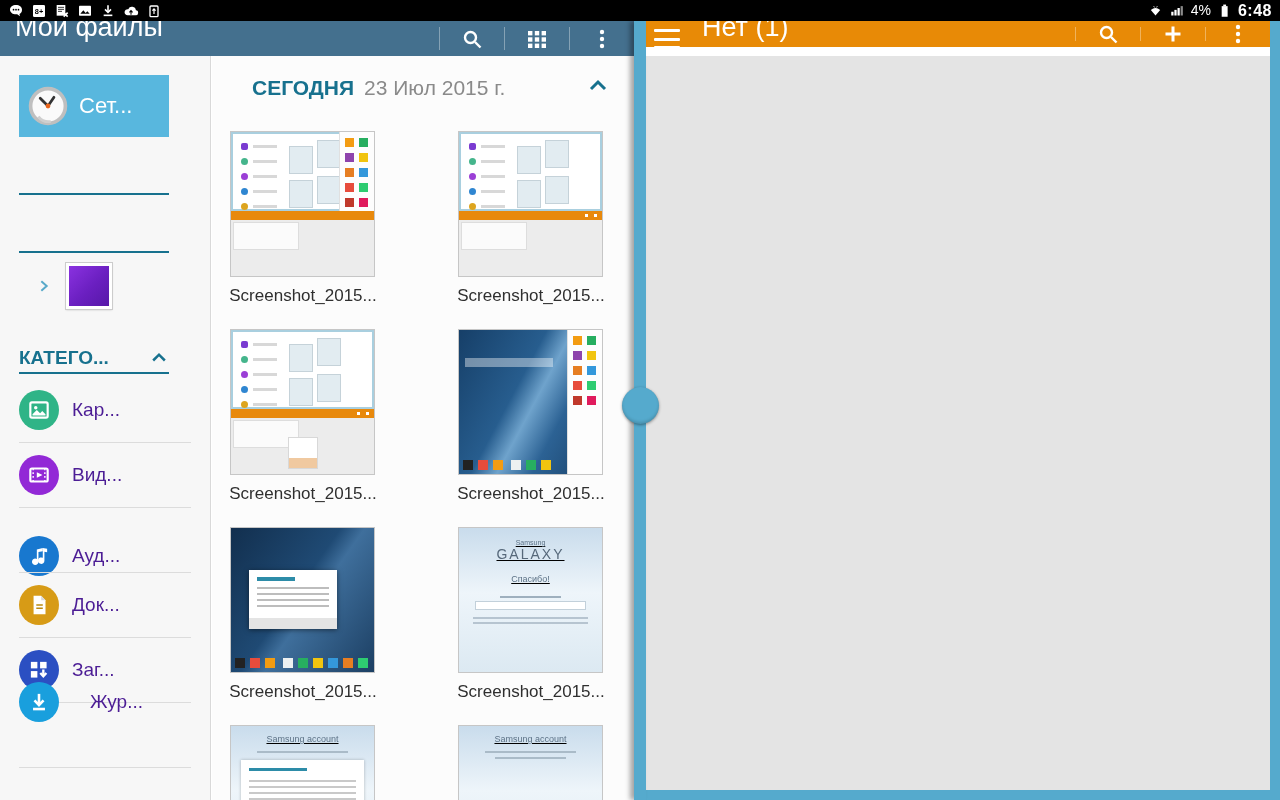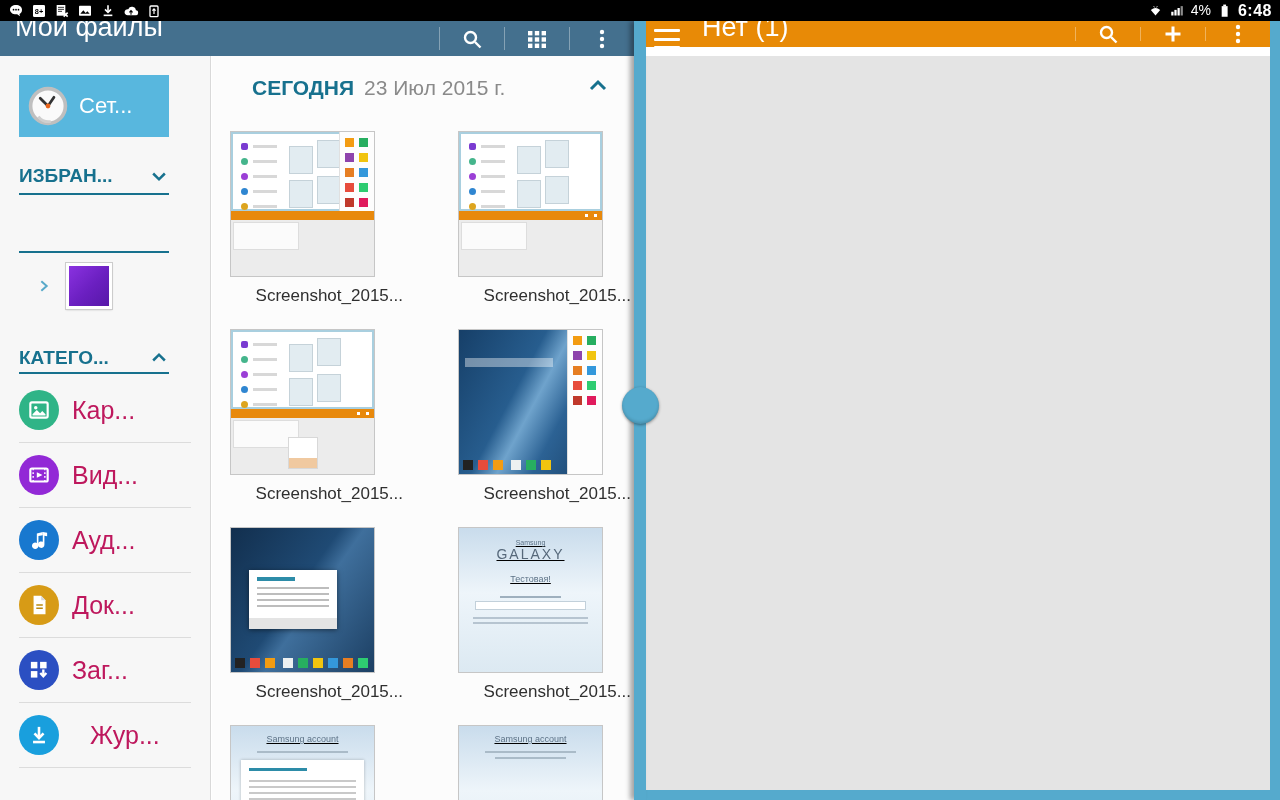--- a/index.html
+++ b/index.html
@@ -37,31 +37,31 @@
     justify-content:space-between;color:var(--c-teal,#17718e);font-weight:bold;font-size:19px;}
   .side-section svg{width:20px;height:20px;color:var(--c-teal,#17718e);}
   .sec-line{position:absolute;left:19px;width:150px;height:2px;background:var(--c-teal,#17718e);}
   .folder-row{position:absolute;left:36px;top:206px;display:flex;align-items:center;gap:14px;height:48px;}
   .folder-row .chev{width:16px;height:16px;color:#58a9c9;}
   .folder-thumb{width:40px;height:40px;background:linear-gradient(135deg,#8a32e0 0%,#6a1fc0 55%,#5718a8 100%);
     border:3px solid #fff;outline:1px solid #ccc;box-shadow:0 1px 2px rgba(0,0,0,.2);}
   .cat-row{position:absolute;left:19px;width:178px;height:64px;display:flex;align-items:center;gap:13px;}
   .cat-icon{width:40px;height:40px;border-radius:50%;display:flex;align-items:center;justify-content:center;flex:0 0 auto;}
   .cat-icon svg{width:26px;height:26px;}
-  .cat-label{font-size:25px;color:#be185d;white-space:nowrap;}
+  .cat-label{font-size:19px;color:#4c1d95;white-space:nowrap;}
   .cat-div{position:absolute;left:19px;width:172px;height:1px;background:#dcdcdc;}
 
   .content{position:absolute;left:212px;top:56px;width:422px;bottom:0;background:#fcfcfc;}
   .group-header{position:absolute;left:14px;top:16px;right:24px;height:28px;display:flex;align-items:flex-end;margin-left:26px;}
   .group-title{color:var(--c-teal,#17718e);font-weight:bold;font-size:21px;}
   .group-date{color:#8a8a8a;font-size:21px;margin-left:10px;}
   .group-chevron{margin-left:auto;align-self:center;width:24px;height:24px;color:var(--c-teal,#17718e);}
   .file-grid{position:absolute;inset:0;}
   .tile{position:absolute;width:145px;}
-  .tile-label{width:200px;margin-left:-27px;margin-top:9px;text-align:right;font-size:17px;color:#2f2f2f;
+  .tile-label{width:200px;margin-left:-27px;margin-top:9px;text-align:center;font-size:17px;color:#2f2f2f;
     white-space:nowrap;overflow:hidden;}
 
   
   .mini{position:relative;width:145px;height:146px;background:#fff;border:1px solid #c6c6c6;
     box-sizing:border-box;overflow:hidden;}
   .mt{position:absolute;left:0;top:0;right:0;height:79px;background:#fff;box-shadow:inset 0 0 0 2px #a9cfdf;}
   .ms{position:absolute;left:2px;top:11px;width:52px;}
   .ms i{display:block;width:7px;height:7px;border-radius:50%;margin:0 0 8px 8px;position:relative;}
   .ms i::after{content:"";position:absolute;left:12px;top:2px;width:24px;height:3px;background:#d8d8d8;}
   .ms .c0{background:#7a3bd1;border-radius:2px;}
@@ -250,26 +250,20 @@
     <svg viewBox="0 0 48 48">
       <circle cx="24" cy="24" r="19" fill="#fafafa" stroke="#bfbfbf" stroke-width="4"></circle>
       <path d="M24 24L15.5 15.5" stroke="#333" stroke-width="3" stroke-linecap="round"></path>
       <path d="M24 24l6.5-9.5" stroke="#333" stroke-width="3" stroke-linecap="round"></path>
       <circle cx="24" cy="24" r="2.6" fill="#e8641b"></circle>
       <path d="M13.5 35.5a14.5 14.5 0 0 0 13.5 5.5" fill="none" stroke="#cfcfcf" stroke-width="3"></path>
     </svg>
     <span class="recent-label">Сет...</span>
   </div>
 
-  <div class="side-section" style="top:106px;">
-    <span>ИЗБРАН...</span>
-    <svg class="chev-svg" viewBox="0 0 24 24" fill="none" stroke="currentColor" stroke-width="3">
-        <path d="M5 9l7 7 7-7"></path>
-      </svg>
-  </div>
   <div class="sec-line" style="top:137px;"></div>
 
   <div class="sec-line" style="top:195px;"></div>
 
   <div class="folder-row">
     <svg class="chev" viewBox="0 0 24 24" fill="none" stroke="currentColor" stroke-width="3">
         <path d="M8 5l8 7-8 7"></path>
       </svg>
     <span class="folder-thumb"></span>
   </div>
@@ -298,21 +292,21 @@
         <span class="cat-icon" style="background:#9229d6">
           <svg viewBox="0 0 24 24">
             <rect x="4" y="6" width="16" height="12" rx="1.5" fill="none" stroke="#fff" stroke-width="2"></rect>
             <path d="M10 9.4l5.2 2.6-5.2 2.6z" fill="#fff"></path>
             <path d="M6.6 6v12M17.4 6v12" stroke="#fff" stroke-width="1.3" stroke-dasharray="1.6 1.9"></path>
           </svg>
         </span>
         <span class="cat-label">Вид...</span>
       </div>
       <div class="cat-div" style="top: 451px;"></div>
-      <div class="cat-row" style="top: 452px;">
+      <div class="cat-row" style="top: 468px;">
         <span class="cat-icon" style="background:#1878cf">
           <svg viewBox="0 0 24 24">
             <path d="M15.5 4.5v9.2a3 3 0 1 0 1.5 2.6V8l2.5.6V5.4z" fill="#fff"></path>
             <path d="M15.5 4.5L10 6v8.7A3 3 0 1 0 11.5 17V8.4l4-.9z" fill="#fff"></path>
           </svg>
         </span>
         <span class="cat-label">Ауд...</span>
       </div>
       <div class="cat-div" style="top: 516px;"></div>
       <div class="cat-row" style="top: 517px;">
@@ -332,21 +326,21 @@
             <rect x="4.5" y="4.5" width="6" height="6" fill="#fff"></rect>
             <rect x="13" y="4.5" width="6" height="6" fill="#fff"></rect>
             <rect x="4.5" y="13" width="6" height="6" fill="#fff"></rect>
             <path d="M16 11.5v5.5" stroke="#fff" stroke-width="2.2" fill="none"></path>
             <path d="M13.2 14.8l2.8 3 2.8-3" stroke="#fff" stroke-width="2.2" fill="none"></path>
           </svg>
         </span>
         <span class="cat-label">Заг...</span>
       </div>
       <div class="cat-div" style="top: 646px;"></div>
-      <div class="cat-row" style="top: 647px; gap: 31px;">
+      <div class="cat-row" style="top: 614px; gap: 31px;">
         <span class="cat-icon" style="background:#199fdd">
           <svg viewBox="0 0 24 24" fill="none" stroke="#fff" stroke-width="2.4">
             <path d="M12 4.5v9.5"></path>
             <path d="M7.8 10.5l4.2 4.3 4.2-4.3"></path>
             <path d="M6.5 18.5h11"></path>
           </svg>
         </span>
         <span class="cat-label">Жур...</span>
       </div>
       <div class="cat-div" style="top: 711px;"></div>
@@ -444,21 +438,21 @@
           <span class="mdock wide"></span>
           <div class="mdialog"></div>
         </div>
         <div class="tile-label">Screenshot_2015...</div>
       </div>
       <div class="tile" style="left: 246px; top: 471px;">
         <div class="mini kind-galaxy-setup">
           <div class="msky">
             <span class="pv pv1">Samsung</span>
             <span class="pv pv2">GALAXY</span>
-            <span class="pv pv3">Тестовая!</span>
+            <span class="pv pv3">Спасибо!</span>
             <span class="mlbl"></span>
             <span class="minput"></span>
             <span class="mcap"></span>
           </div>
         </div>
         <div class="tile-label">Screenshot_2015...</div>
       </div>
       <div class="tile" style="left: 18px; top: 669px;">
         <div class="mini kind-account-warn">
           <div class="msky">

